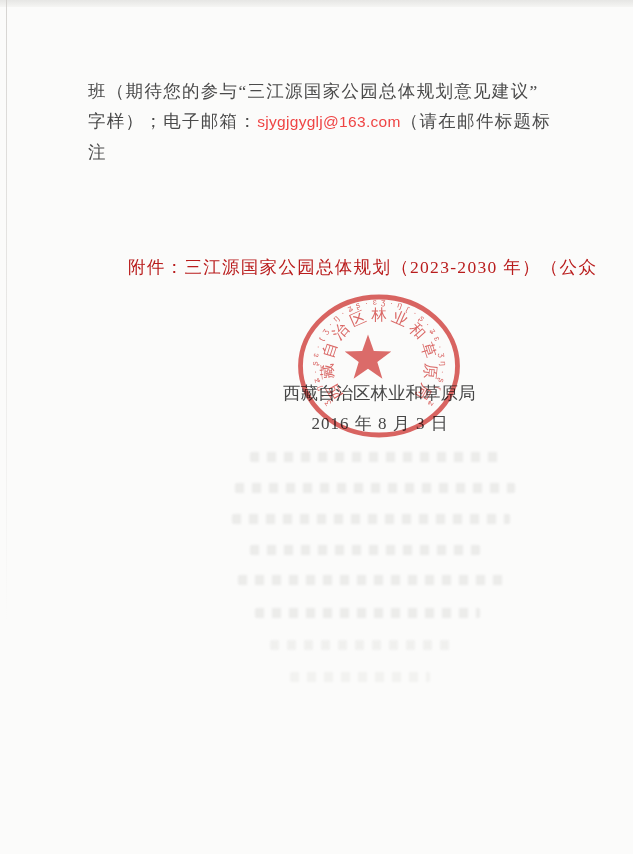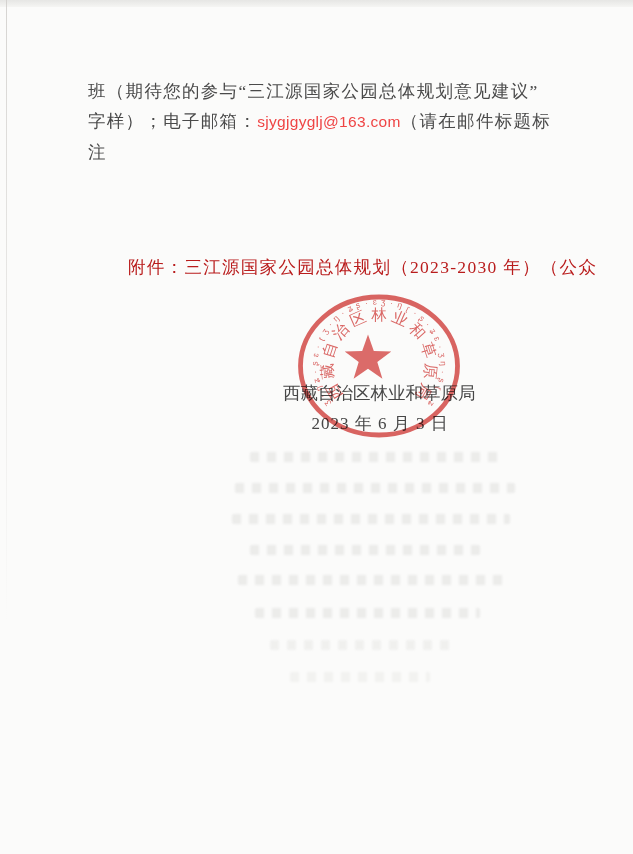--- a/index.html
+++ b/index.html
@@ -65,21 +65,21 @@
 <div class="body-text">
   <div class="l2">班（期待您的参与“三江源国家公园总体规划意见建议”</div>
   <div class="l3"><span>字样）；电子邮箱：</span><span class="email">sjygjgyglj@163.com</span><span>（请在邮件标题标注</span></div>
 </div>
 
 <div class="attachment">
   <div class="l1">附件：三江源国家公园总体规划（2023-2030 年）（公众</div>
 </div>
 
 <div class="signature-org">西藏自治区林业和草原局</div>
-<div class="signature-date">2023 年 6 月 3 日</div>
+<div class="signature-date">2016 年 8 月 3 日</div>
 
 <svg id="seal-svg" viewBox="0 0 166 146" xmlns="http://www.w3.org/2000/svg">
     <ellipse cx="83" cy="73" rx="78.5" ry="69" fill="none" stroke="#d8504e" stroke-width="4.8" stroke-opacity="0.95"></ellipse>
     <polygon points="72.0,41.5 77.8,58.1 95.3,58.4 81.3,69.0 86.4,85.8 72.0,75.8 57.6,85.8 62.7,69.0 48.7,58.4 66.2,58.1" fill="#d8504e" fill-opacity="0.9"></polygon>
     <text x="38.0" y="99.0" fill="#d8504e" font-size="15.5" text-anchor="middle" dominant-baseline="central" fill-opacity="0.92" transform="rotate(-120.0 38.0 99.0)">西</text>
     <text x="31.3" y="78.4" fill="#d8504e" font-size="15.5" text-anchor="middle" dominant-baseline="central" fill-opacity="0.92" transform="rotate(-96.0 31.3 78.4)">藏</text>
     <text x="33.5" y="56.9" fill="#d8504e" font-size="15.5" text-anchor="middle" dominant-baseline="central" fill-opacity="0.92" transform="rotate(-72.0 33.5 56.9)">自</text>
     <text x="44.4" y="38.2" fill="#d8504e" font-size="15.5" text-anchor="middle" dominant-baseline="central" fill-opacity="0.92" transform="rotate(-48.0 44.4 38.2)">治</text>
     <text x="61.8" y="25.5" fill="#d8504e" font-size="15.5" text-anchor="middle" dominant-baseline="central" fill-opacity="0.92" transform="rotate(-24.0 61.8 25.5)">区</text>
     <text x="83.0" y="21.0" fill="#d8504e" font-size="15.5" text-anchor="middle" dominant-baseline="central" fill-opacity="0.92" transform="rotate(0.0 83.0 21.0)">林</text>

